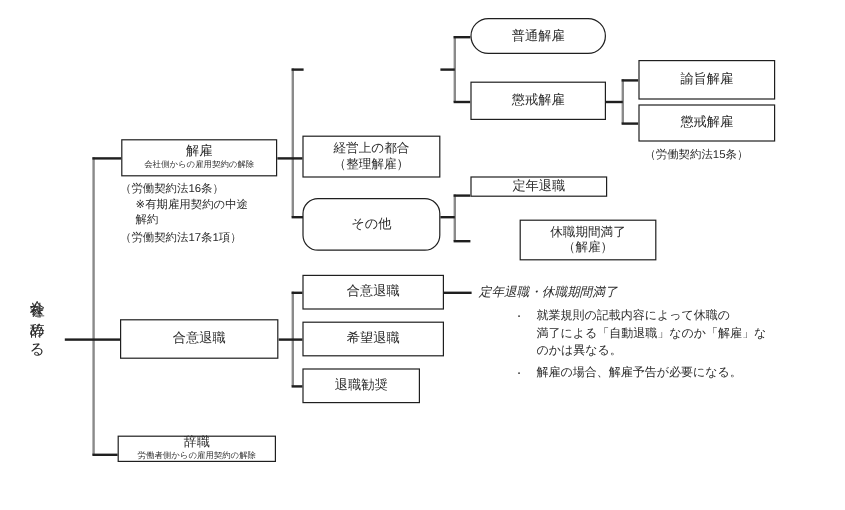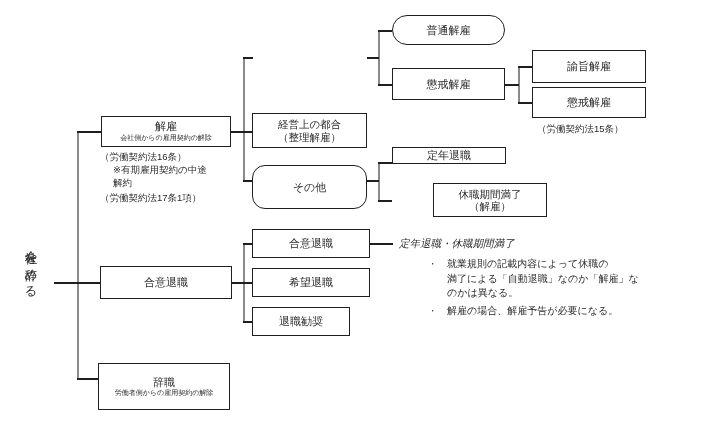--- a/index.html
+++ b/index.html
@@ -88,21 +88,21 @@
 
   <div class="freetext" style="left:100px;top:151px;">（労働契約法16条）</div>
   <div class="freetext" style="left:113px;top:164px;">※有期雇用契約の中途</div>
   <div class="freetext" style="left:113px;top:177px;">解約</div>
   <div class="freetext" style="left:100px;top:192px;">（労働契約法17条1項）</div>
 
   <div class="box" style="left:100px;top:266px;width:132px;height:33px;">
     <div class="box-title">合意退職</div>
   </div>
 
-  <div class="box" style="left:98px;top:363px;width:132px;height:47px;">
+  <div class="box" style="left:98px;top:363px;width:132px;height:22px;">
     <div class="box-title">辞職</div>
     <div class="box-sub">労働者側からの雇用契約の解除</div>
   </div>
 
 
   <div class="box" style="left:252px;top:113px;width:115px;height:35px;">
     <div class="box-title sm">経営上の都合</div>
     <div class="box-title sm">（整理解雇）</div>
   </div>
 

